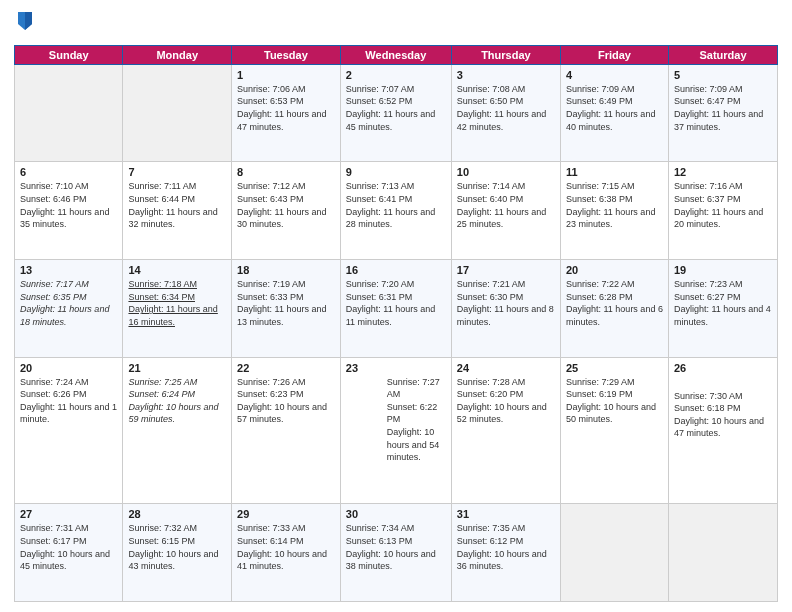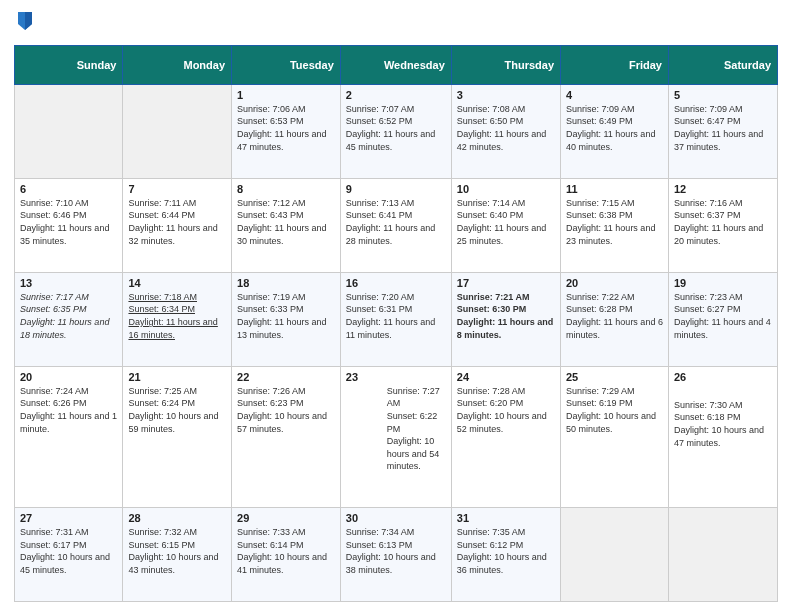--- a/index.html
+++ b/index.html
@@ -55,24 +55,24 @@
       font-size: 14px;
       color: #555;
     }
     .calendar {
       width: 100%;
       border-collapse: collapse;
       flex: 1;
       font-size: 9.5px;
     }
     .calendar thead th {
-      background-color: #0f766e;
+      background-color: #be185d;
       color: #fff;
-      text-align: right;
-      padding: 13px 6px;
+      text-align: center;
+      padding: 3px 6px;
       font-size: 11px;
       font-weight: bold;
       border: 1px solid #1a5ca8;
     }
     .calendar tbody td {
       border: 1px solid #ccc;
       vertical-align: top;
       padding: 4px 5px;
       width: 113px;
       height: 74px;
@@ -234,21 +234,21 @@
 Daylight: 11 hours and 13 minutes.</div>
           </td>
           <td>
             <span class="day-number">16</span>
             <div class="day-info" style="white-space: pre-line;">Sunrise: 7:20 AM
 Sunset: 6:31 PM
 Daylight: 11 hours and 11 minutes.</div>
           </td>
           <td>
             <span class="day-number">17</span>
-            <div class="day-info" style="white-space: pre-line; font-weight: bold;">Sunrise: 7:21 AM
+            <div class="day-info" style="white-space: pre-line;">Sunrise: 7:21 AM
 Sunset: 6:30 PM
 Daylight: 11 hours and 8 minutes.</div>
           </td>
           <td>
             <span class="day-number">20</span>
             <div class="day-info" style="white-space: pre-line;">Sunrise: 7:22 AM
 Sunset: 6:28 PM
 Daylight: 11 hours and 6 minutes.</div>
           </td>
           <td>
@@ -260,21 +260,21 @@
         </tr>
         <tr>
           <td>
             <span class="day-number">20</span>
             <div class="day-info" style="white-space: pre-line;">Sunrise: 7:24 AM
 Sunset: 6:26 PM
 Daylight: 11 hours and 1 minute.</div>
           </td>
           <td>
             <span class="day-number">21</span>
-            <div class="day-info" style="white-space: pre-line;">Sunrise: 7:25 AM
+            <div class="day-info" style="white-space: pre-line; font-style: italic;">Sunrise: 7:25 AM
 Sunset: 6:24 PM
 Daylight: 10 hours and 59 minutes.</div>
           </td>
           <td>
             <span class="day-number">22</span>
             <div class="day-info" style="white-space: pre-line;">Sunrise: 7:26 AM
 Sunset: 6:23 PM
 Daylight: 10 hours and 57 minutes.</div>
           </td>
           <td>

